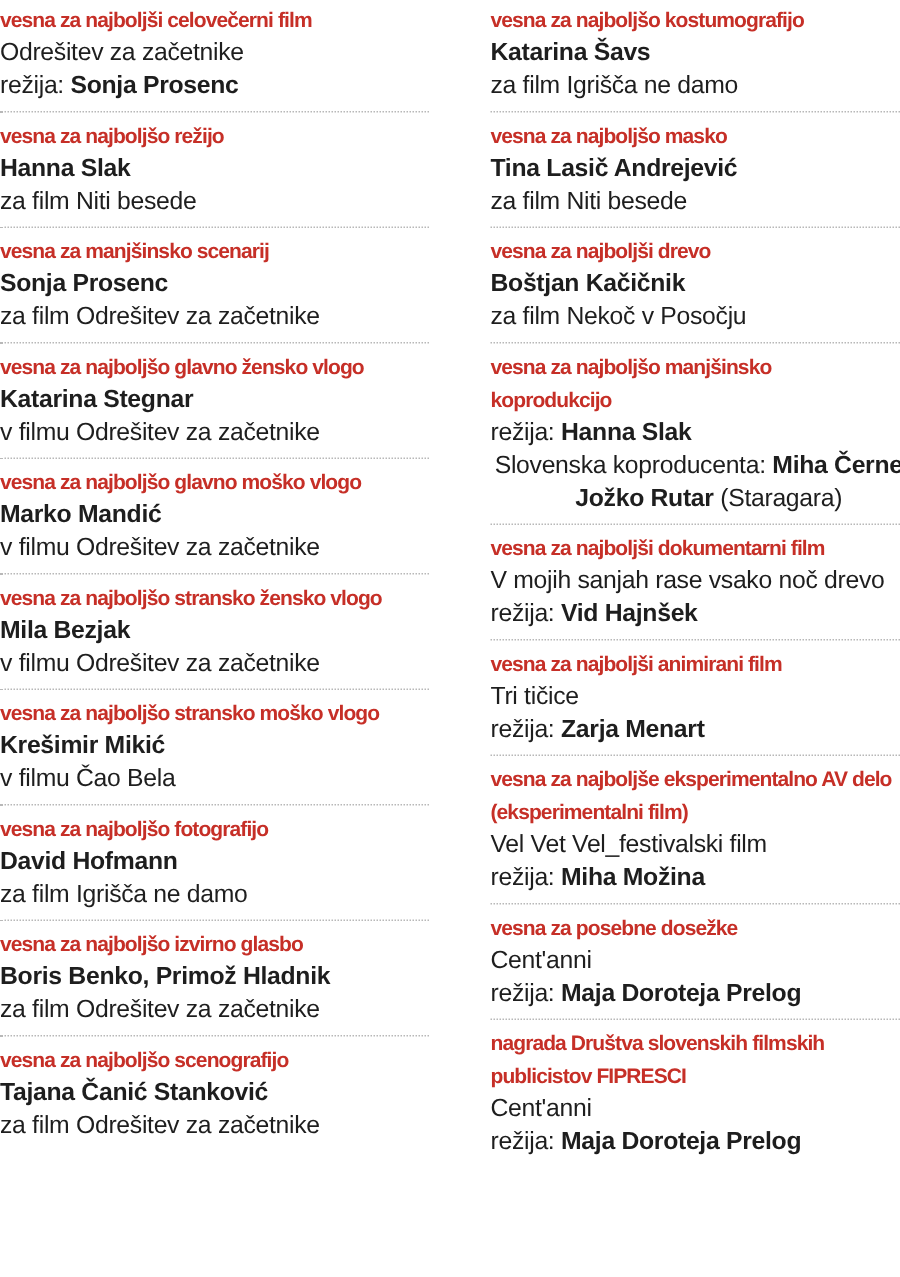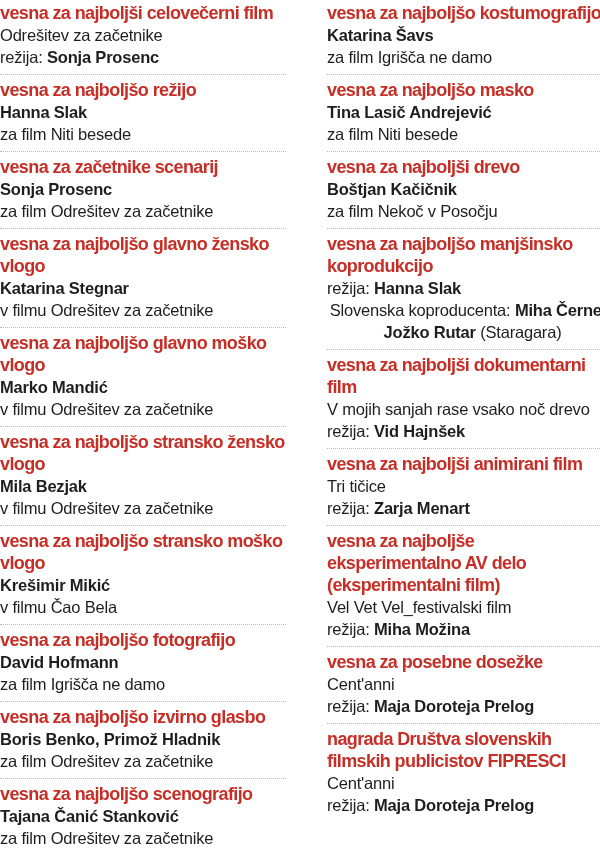--- a/index.html
+++ b/index.html
@@ -4,42 +4,42 @@
 <style>
   html, body { margin:0; padding:0; background:#ffffff; }
   body { width:600px; height:851px; overflow:hidden; position:relative;
          font-family:"Liberation Sans", sans-serif; color:#1e1e1e; }
   .col { position:absolute; top:0; }
   .col-left { left:0; width:286px; }
   .col-right { left:309px; width:291px;margin-left:18px; }
   .award { padding:4px 0 6px 0; border-bottom:1px dotted #b8b8b8; }
   .award:first-child { padding-top:2px; }
   .award.last { border-bottom:none; }
-  .heading { color:#c62f27; font-weight:bold; font-size:18px; line-height:22px;
+  .heading { color:#c62f27; font-weight:bold; font-size:14px; line-height:22px;
              letter-spacing:-0.6px; transform-origin:left; font-stretch:condensed; }
   .line { font-size:16.5px; line-height:22px; letter-spacing:-0.2px; white-space:nowrap; }
   .line.wrap { white-space:normal;text-align:center; }
   .bold { font-weight:bold; }
 </style>
 </head>
 <body>
 
 <div class="col col-left">
   <div class="award">
     <div class="heading">vesna za najboljši celovečerni film</div>
     <div class="line">Odrešitev za začetnike</div>
     <div class="line"><span>režija:</span> <span class="bold">Sonja Prosenc</span></div>
   </div>
   <div class="award">
     <div class="heading">vesna za najboljšo režijo</div>
     <div class="line bold">Hanna Slak</div>
     <div class="line">za film Niti besede</div>
   </div>
   <div class="award">
-    <div class="heading">vesna za začetnike scenarij</div>
+    <div class="heading">vesna za manjšinsko scenarij</div>
     <div class="line bold">Sonja Prosenc</div>
     <div class="line">za film Odrešitev za začetnike</div>
   </div>
   <div class="award">
     <div class="heading">vesna za najboljšo glavno žensko vlogo</div>
     <div class="line bold">Katarina Stegnar</div>
     <div class="line">v filmu Odrešitev za začetnike</div>
   </div>
   <div class="award">
     <div class="heading">vesna za najboljšo glavno moško vlogo</div>

